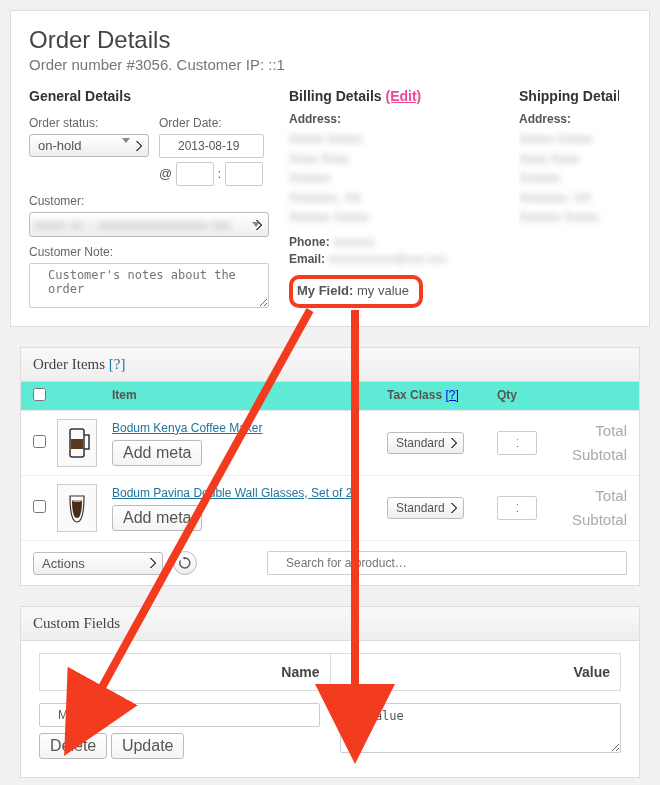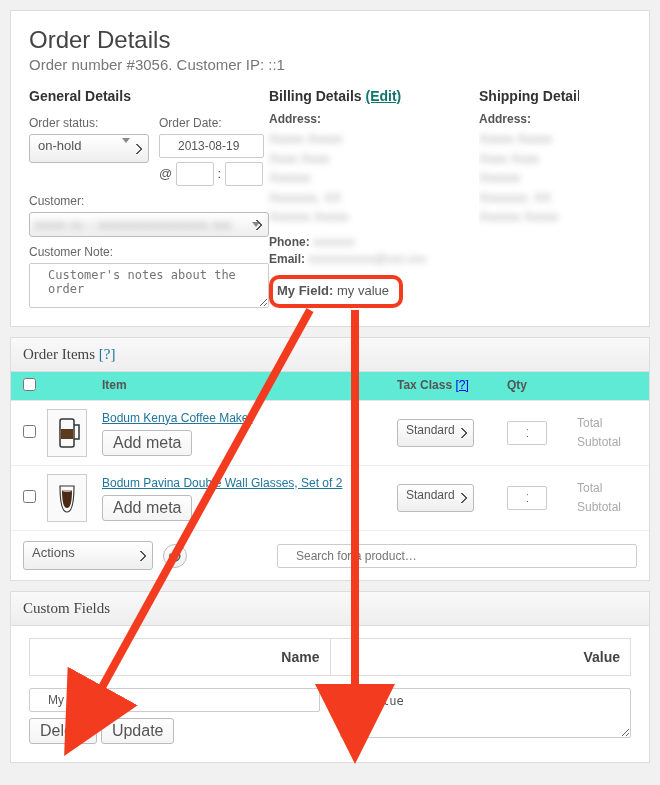--- a/index.html
+++ b/index.html
@@ -17,26 +17,26 @@
   margin: 10px;
   padding: 15px 18px;
 }
 h1 {
   font-size: 24px;
   font-weight: 300;
   color: #444;
   margin-bottom: 2px;
 }
 .subtitle { color: #777; font-size: 15px; margin-bottom: 15px; }
-.cols { display: flex; }
+.cols { display: flex; gap: 20px; }
 .col { flex: 1; }
 .col-gen { flex: 0 0 240px; }
 .col-bill { flex: 0 0 210px; }
 h4 { font-size: 14px; font-weight: bold; color: #333; margin-bottom: 8px; }
-h4 a { color: #0f766e; text-decoration: underline; font-weight: bold; }
+h4 a { color: #ec4899; text-decoration: underline; font-weight: bold; }
 label { display: block; font-size: 12px; color: #666; margin: 4px 0; }
 select, input[type=text], textarea {
   border: 1px solid #ccc;
   background: #fff;
   padding: 4px 18px;
   font-size: 12px;
   border-radius: 2px;
   color: #555;
 }
 .blur { filter: blur(3px); opacity: 0.5; display: inline-block; }
@@ -46,21 +46,21 @@
 .highlight-box {
   border: 4px solid #f33c1f;
   border-radius: 10px;
   padding: 4px 10px 6px 4px;
   display: inline-block;
   margin-top: 6px;
 }
 .section {
   background: #fff;
   border: 1px solid #ddd;
-  margin: 10px;
+  margin: 20px;
 }
 .section-head {
   background: linear-gradient(#f9f9f9, #eee);
   border-bottom: 1px solid #ddd;
   padding: 8px 12px;
   font-family: Georgia, serif;
   font-size: 15px;
   color: #444;
 }
 .section-head a { color: #21759b; text-decoration: none; }
@@ -84,41 +84,41 @@
 .thumb {
   width: 40px; height: 48px;
   border: 1px solid #ccc;
   background: #fafafa;
   display: flex; align-items: center; justify-content: center;
 }
 .cell-name { flex: 1; }
 .cell-name a { color: #21759b; text-decoration: underline; display: block; margin-bottom: 5px; font-size: 12px; }
 .cell-tax { width: 110px; font-size: 12px; }
 .cell-qty { width: 70px; }
-.cell-tot { width: 60px; color: #aaa; font-size: 12px; line-height: 1.6; }
+.cell-tot { width: 60px; text-align: right; color: #aaa; font-size: 15px; line-height: 1.6; }
 .btn {
   background: linear-gradient(#fefefe, #f4f4f4);
   border: 1px solid #bbb;
   border-radius: 3px;
   padding: 3px 10px;
   font-size: 16px;
   color: #555;
   cursor: pointer;
 }
 .qty-input {
   width: 40px;
   text-align: center;
   border: 1px solid #ccc;
   padding: 3px 2px;
   border-radius: 3px;
 }
 .select-like {
   border: 1px solid #bbb;
   background: linear-gradient(#fff, #eee);
-  padding: 3px 18px 9px 8px;
+  padding: 3px 18px 3px 8px;
   border-radius: 3px;
   position: relative;
   display: inline-block;
   box-shadow: 0 1px 0 #fff inset;
 }
 .select-like::after {
   content: "";
   position: absolute;
   right: 6px;
   top: 50%;

